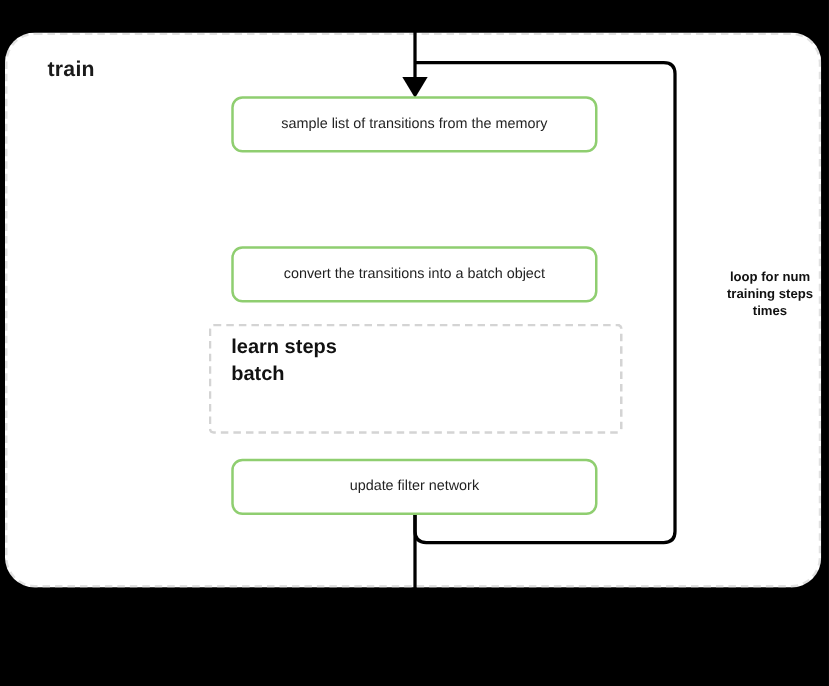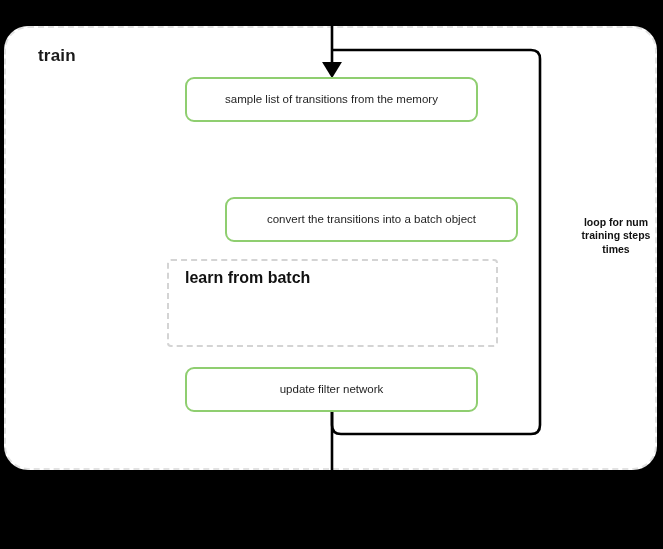--- a/index.html
+++ b/index.html
@@ -57,21 +57,21 @@
   .step-box .step-label {
     font-size: 11.5px;
     color: #1f1f1f;
     text-align: center;
     line-height: 1.3;
     padding: 0 10px;
   }
 
   .step-1 { top: 77px; }
   .step-2 { top: 137px; }
-  .step-3 { top: 197px; margin-left: 40px; }
+  .step-3 { top: 197px; }
   .step-5 { top: 367px; }
 
   
   .subgraph-box {
     position: absolute;
     left: 167px;
     top: 259px;
     width: 331px;
     height: 88px;
     box-sizing: border-box;
@@ -139,21 +139,21 @@
   <div class="step-box step-1">
     <span class="step-label">sample list of transitions from the memory</span>
   </div>
 
 
   <div class="step-box step-3">
     <span class="step-label">convert the transitions into a batch object</span>
   </div>
 
   <div class="subgraph-box">
-    <div class="subgraph-title">learn from batch</div>
+    <div class="subgraph-title">learn steps batch</div>
   </div>
 
   <div class="step-box step-5">
     <span class="step-label">update filter network</span>
   </div>
 
   <div class="loop-caption">loop for num training steps times</div>
 
 </div>
 

